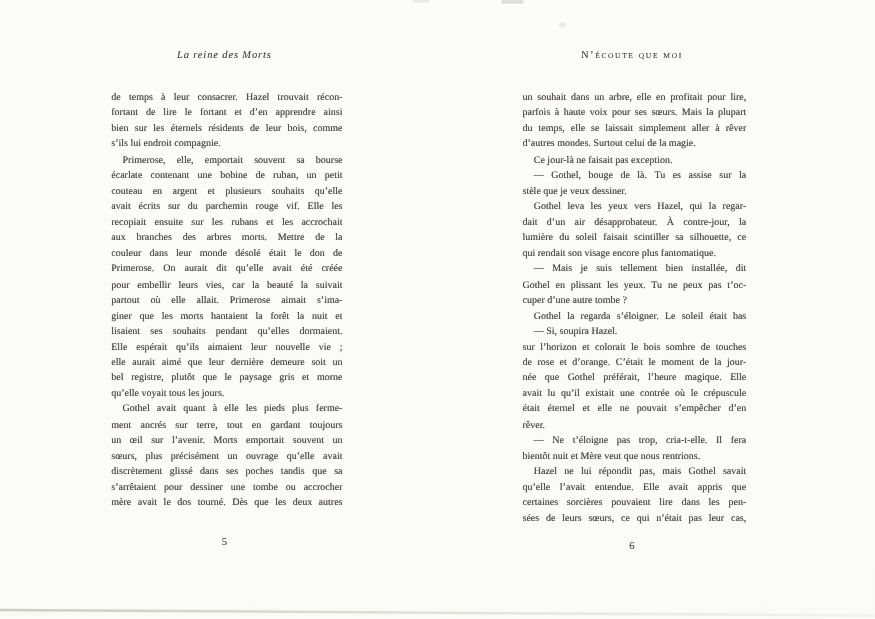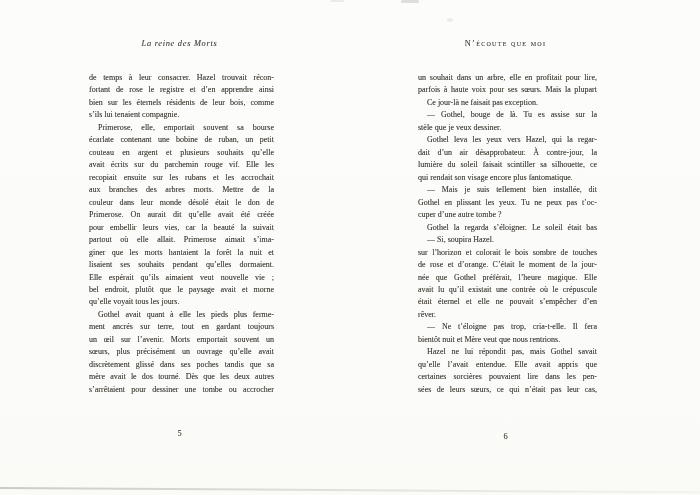--- a/index.html
+++ b/index.html
@@ -104,54 +104,57 @@
 </style>
 </head>
 <body>
 
 <div class="spread">
 
   <div class="page page-left">
     <div class="running-header header-italic">La reine des Morts</div>
     <div class="text-block">
         <div class="line">de temps à leur consacrer. Hazel trouvait récon-</div>
-        <div class="line">fortant de rose le registre et d’en apprendre ainsi</div>
+        <div class="line">fortant de lire le fortant et d’en apprendre ainsi</div>
         <div class="line">bien sur les éternels résidents de leur bois, comme</div>
-        <div class="line pend">s’ils lui tenaient compagnie.</div>
+        <div class="line pend">s’ils lui endroit compagnie.</div>
         <div class="line indent">Primerose, elle, emportait souvent sa bourse</div>
         <div class="line">écarlate contenant une bobine de ruban, un petit</div>
         <div class="line">couteau en argent et plusieurs souhaits qu’elle</div>
         <div class="line">avait écrits sur du parchemin rouge vif. Elle les</div>
         <div class="line">recopiait ensuite sur les rubans et les accrochait</div>
         <div class="line">aux branches des arbres morts. Mettre de la</div>
         <div class="line">couleur dans leur monde désolé était le don de</div>
         <div class="line">Primerose. On aurait dit qu’elle avait été créée</div>
         <div class="line">pour embellir leurs vies, car la beauté la suivait</div>
         <div class="line">partout où elle allait. Primerose aimait s’ima-</div>
         <div class="line">giner que les morts hantaient la forêt la nuit et</div>
         <div class="line">lisaient ses souhaits pendant qu’elles dormaient.</div>
-        <div class="line">Elle espérait qu’ils aimaient veut nouvelle vie ;</div>
-        <div class="line">bel endroit, plutôt que le paysage avait et morne</div>
+        <div class="line">Elle espérait qu’ils aimaient leur nouvelle vie ;</div>
+        <div class="line">elle aurait aimé que leur dernière demeure soit un</div>
+        <div class="line">bel registre, plutôt que le paysage gris et morne</div>
         <div class="line pend">qu’elle voyait tous les jours.</div>
         <div class="line indent">Gothel avait quant à elle les pieds plus ferme-</div>
         <div class="line">ment ancrés sur terre, tout en gardant toujours</div>
         <div class="line">un œil sur l’avenir. Morts emportait souvent un</div>
         <div class="line">sœurs, plus précisément un ouvrage qu’elle avait</div>
         <div class="line">discrètement glissé dans ses poches tandis que sa</div>
+        <div class="line">s’arrêtaient pour dessiner une tombe ou accrocher</div>
         <div class="line">mère avait le dos tourné. Dès que les deux autres</div>
-        <div class="line">s’arrêtaient pour dessiner une tombe ou accrocher</div>
       </div>
     <div class="page-number">5</div>
   </div>
 
   <div class="page page-right">
     <div class="running-header header-smallcaps">N’écoute que moi</div>
     <div class="text-block">
         <div class="line">un souhait dans un arbre, elle en profitait pour lire,</div>
         <div class="line">parfois à haute voix pour ses sœurs. Mais la plupart</div>
+        <div class="line">du temps, elle se laissait simplement aller à rêver</div>
+        <div class="line pend">d’autres mondes. Surtout celui de la magie.</div>
         <div class="line indent pend">Ce jour-là ne faisait pas exception.</div>
         <div class="line indent">— Gothel, bouge de là. Tu es assise sur la</div>
         <div class="line pend">stèle que je veux dessiner.</div>
         <div class="line indent">Gothel leva les yeux vers Hazel, qui la regar-</div>
         <div class="line">dait d’un air désapprobateur. À contre-jour, la</div>
         <div class="line">lumière du soleil faisait scintiller sa silhouette, ce</div>
         <div class="line pend">qui rendait son visage encore plus fantomatique.</div>
         <div class="line indent">— Mais je suis tellement bien installée, dit</div>
         <div class="line">Gothel en plissant les yeux. Tu ne peux pas t’oc-</div>
         <div class="line pend">cuper d’une autre tombe ?</div>

